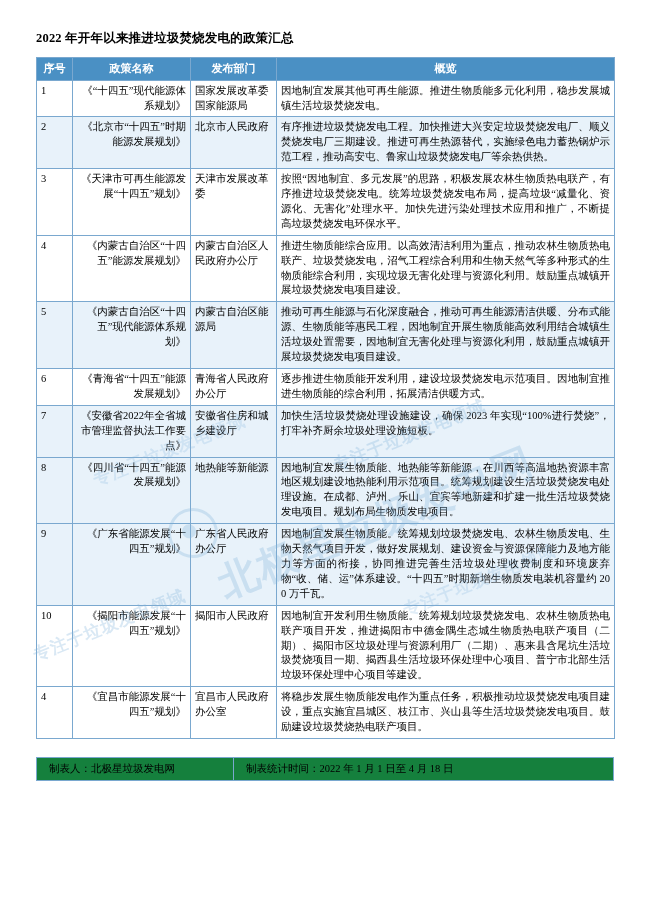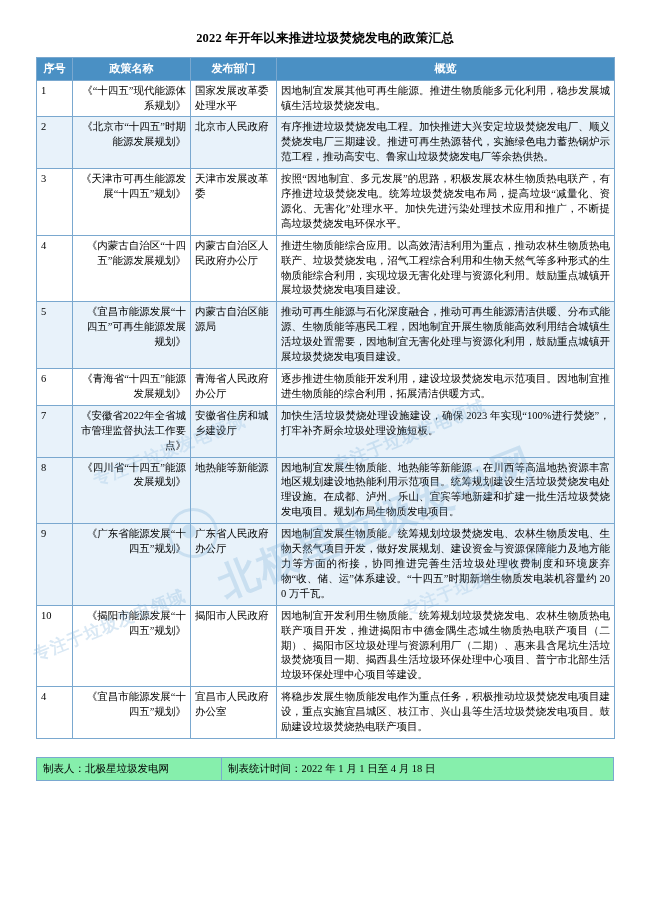--- a/index.html
+++ b/index.html
@@ -16,21 +16,21 @@
     overflow: hidden;
   }
   .page {
     position: relative;
     width: 650px;
     height: 919px;
     box-sizing: border-box;
     padding: 30px 36px 20px 36px;
   }
   .doc-title {
-    text-align: center;
+    text-align: left;
     font-size: 12.5px;
     font-weight: bold;
     letter-spacing: 0.2px;
     margin: 0 0 10px 0;
     font-family: "Liberation Serif", "DejaVu Serif", serif;
   }
   table.policy {
     border-collapse: collapse;
     width: 578px;
     table-layout: fixed;
@@ -79,22 +79,22 @@
     background: #ffffff;
   }
   .footer-table {
     border-collapse: collapse;
     width: 578px;
     margin-top: 18px;
     font-size: 10.5px;
   }
   .footer-table td {
     border: 1px solid #7aa8cf;
-    padding: 4px 6px;
-    background: #86efac;
+    padding: 4px 12px;
+    background: #15803d;
   }
   .footer-table td.left { width: 172px; }
   
   .watermark {
     position: absolute;
     left: 0; top: 0;
     width: 650px; height: 919px;
     pointer-events: none;
     z-index: 5;
   }
@@ -148,21 +148,21 @@
         <th>序号</th>
         <th>政策名称</th>
         <th>发布部门</th>
         <th>概览</th>
       </tr>
     </thead>
     <tbody>
       <tr class="plain">
         <td class="idx">1</td>
         <td class="name">《“十四五”现代能源体系规划》</td>
-        <td class="dept">国家发展改革委  处理水平</td>
+        <td class="dept">国家发展改革委  国家能源局</td>
         <td class="sum">因地制宜发展其他可再生能源。推进生物质能多元化利用，稳步发展城镇生活垃圾焚烧发电。</td>
       </tr>
       <tr class="shade">
         <td class="idx">2</td>
         <td class="name">《北京市“十四五”时期能源发展规划》</td>
         <td class="dept">北京市人民政府</td>
         <td class="sum">有序推进垃圾焚烧发电工程。加快推进大兴安定垃圾焚烧发电厂、顺义焚烧发电厂三期建设。推进可再生热源替代，实施绿色电力蓄热锅炉示范工程，推动高安屯、鲁家山垃圾焚烧发电厂等余热供热。</td>
       </tr>
       <tr class="plain">
         <td class="idx">3</td>
@@ -171,21 +171,21 @@
         <td class="sum">按照“因地制宜、多元发展”的思路，积极发展农林生物质热电联产，有序推进垃圾焚烧发电。统筹垃圾焚烧发电布局，提高垃圾“减量化、资源化、无害化”处理水平。加快先进污染处理技术应用和推广，不断提高垃圾焚烧发电环保水平。</td>
       </tr>
       <tr class="plain">
         <td class="idx">4</td>
         <td class="name">《内蒙古自治区“十四五”能源发展规划》</td>
         <td class="dept">内蒙古自治区人民政府办公厅</td>
         <td class="sum">推进生物质能综合应用。以高效清洁利用为重点，推动农林生物质热电联产、垃圾焚烧发电，沼气工程综合利用和生物天然气等多种形式的生物质能综合利用，实现垃圾无害化处理与资源化利用。鼓励重点城镇开展垃圾焚烧发电项目建设。</td>
       </tr>
       <tr class="shade">
         <td class="idx">5</td>
-        <td class="name">《宜昌市能源发展“十四五”可再生能源发展规划》</td>
+        <td class="name">《内蒙古自治区“十四五”现代能源体系规划》</td>
         <td class="dept">内蒙古自治区能源局</td>
         <td class="sum">推动可再生能源与石化深度融合，推动可再生能源清洁供暖、分布式能源、生物质能等惠民工程，因地制宜开展生物质能高效利用结合城镇生活垃圾处置需要，因地制宜无害化处理与资源化利用，鼓励重点城镇开展垃圾焚烧发电项目建设。</td>
       </tr>
       <tr class="plain">
         <td class="idx">6</td>
         <td class="name">《青海省“十四五”能源发展规划》</td>
         <td class="dept">青海省人民政府办公厅</td>
         <td class="sum">逐步推进生物质能开发利用，建设垃圾焚烧发电示范项目。因地制宜推进生物质能的综合利用，拓展清洁供暖方式。</td>
       </tr>
       <tr class="shade">

